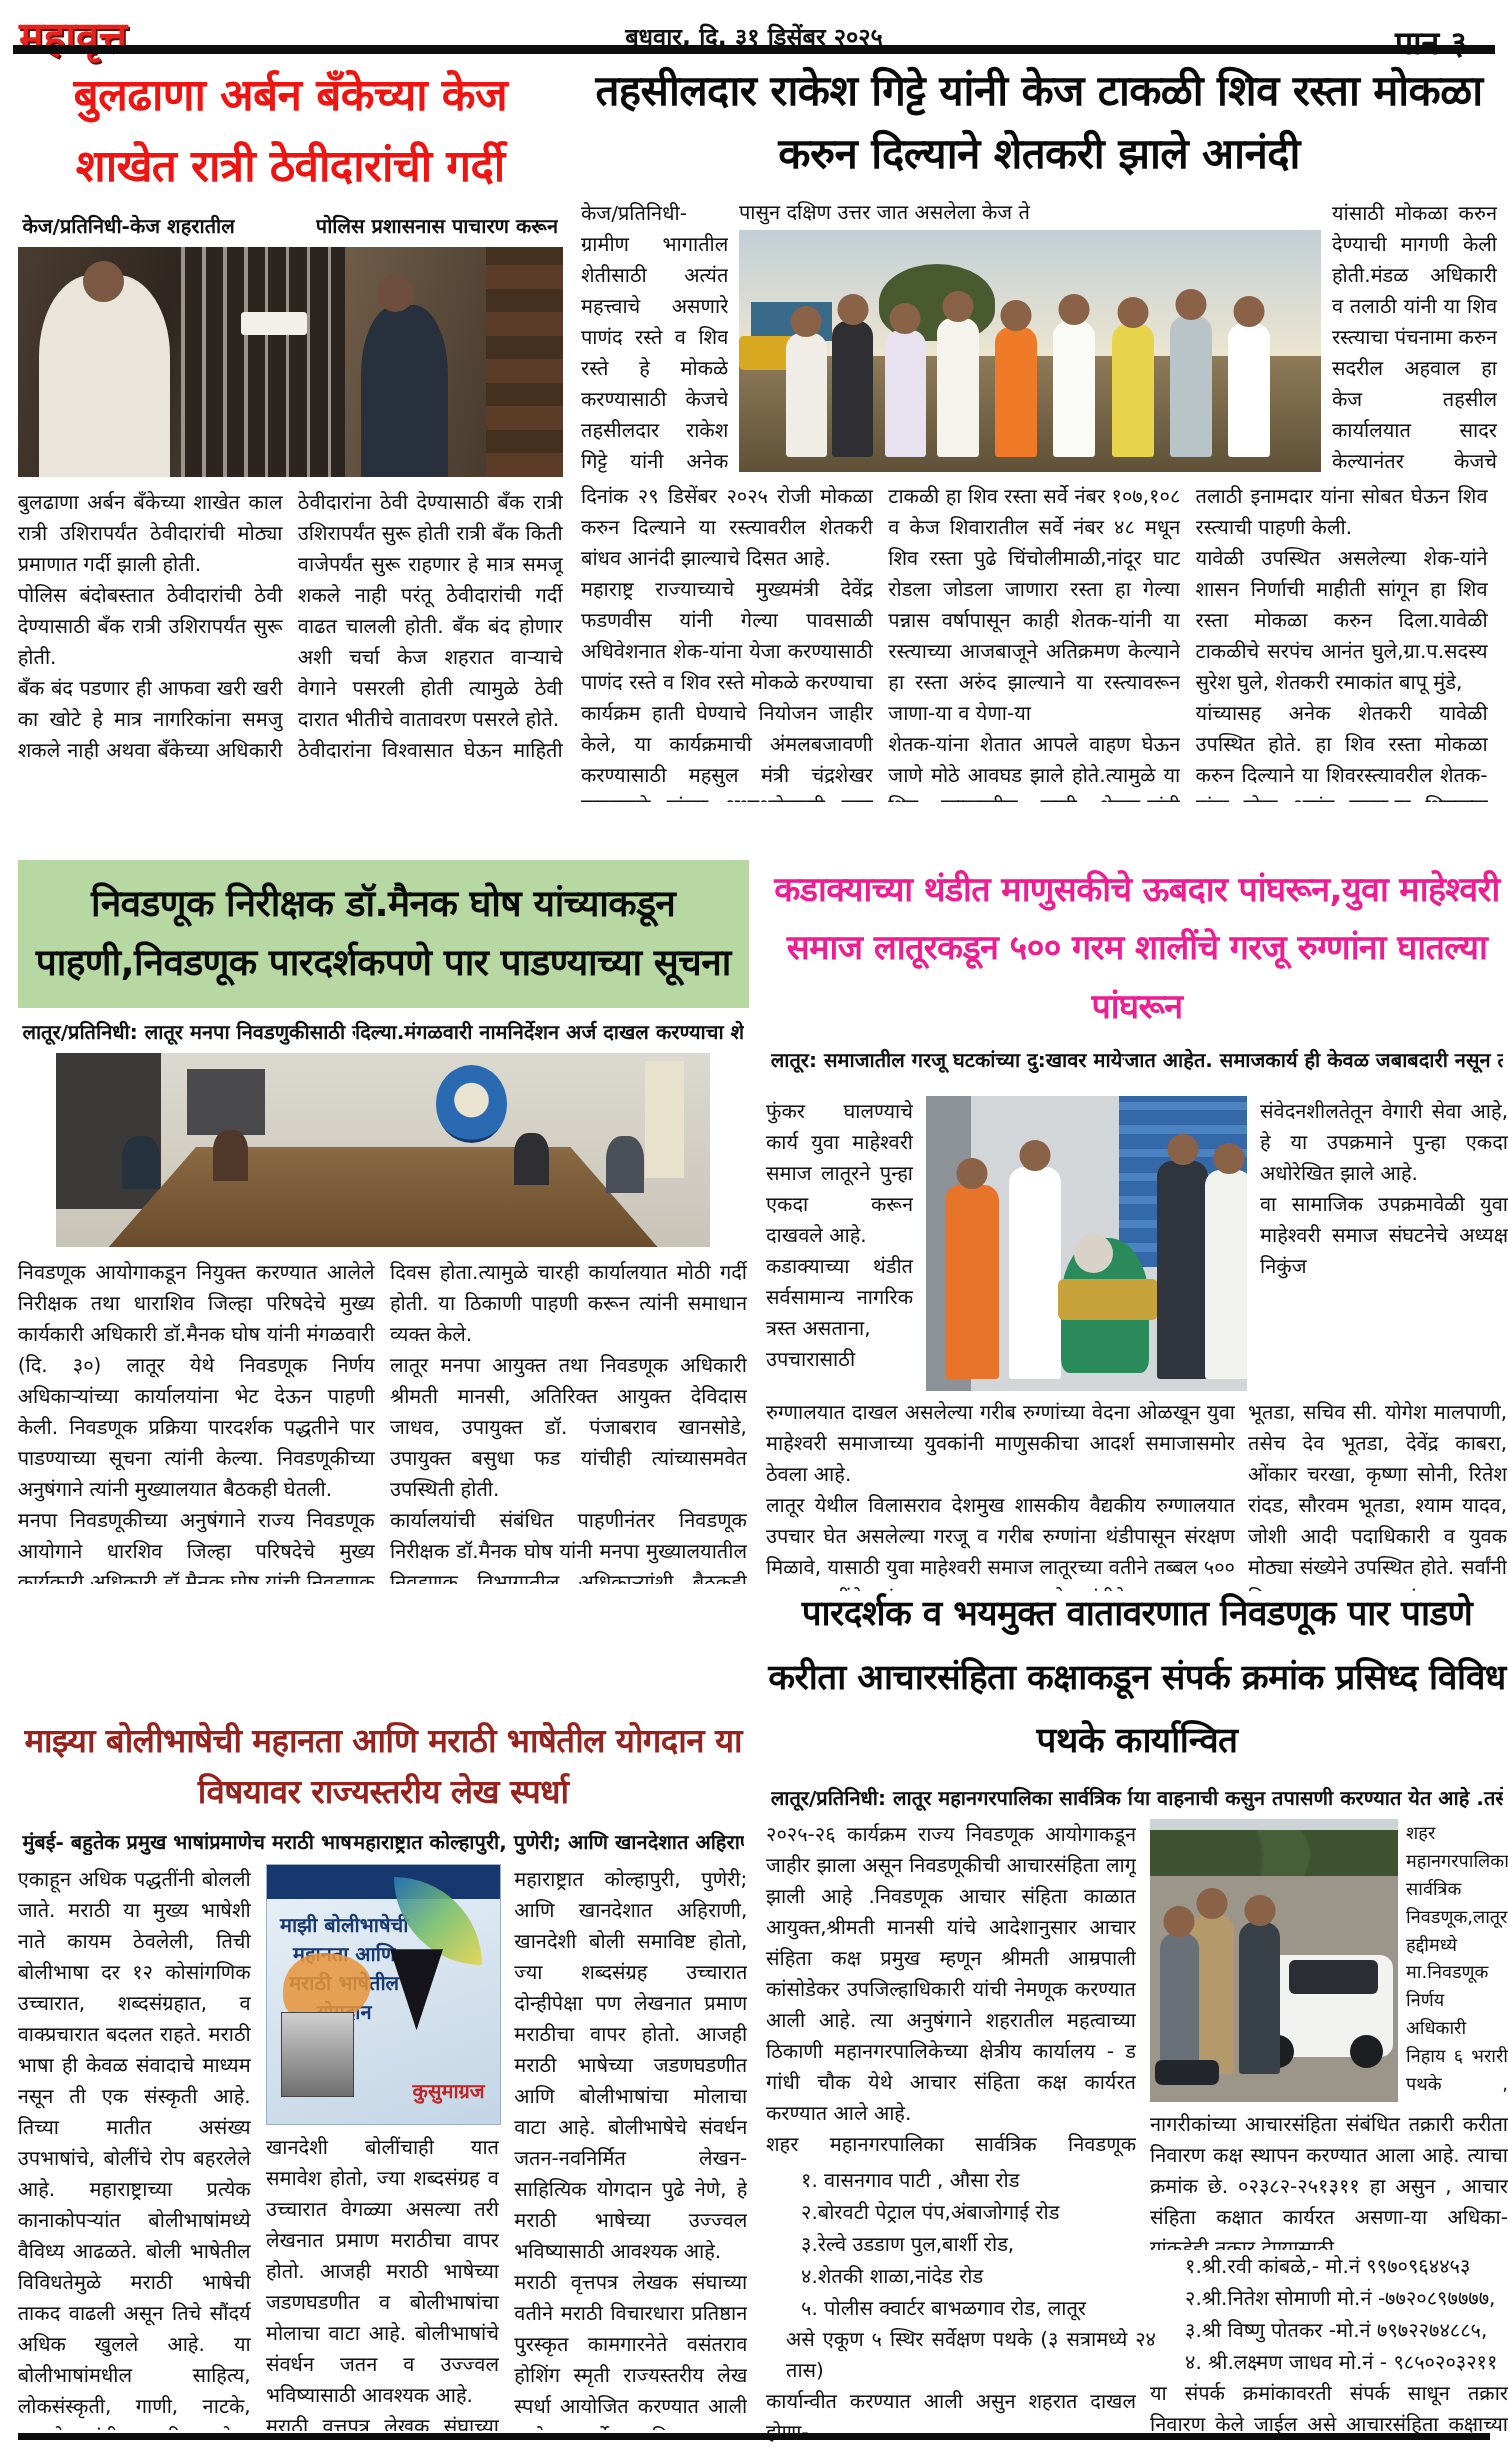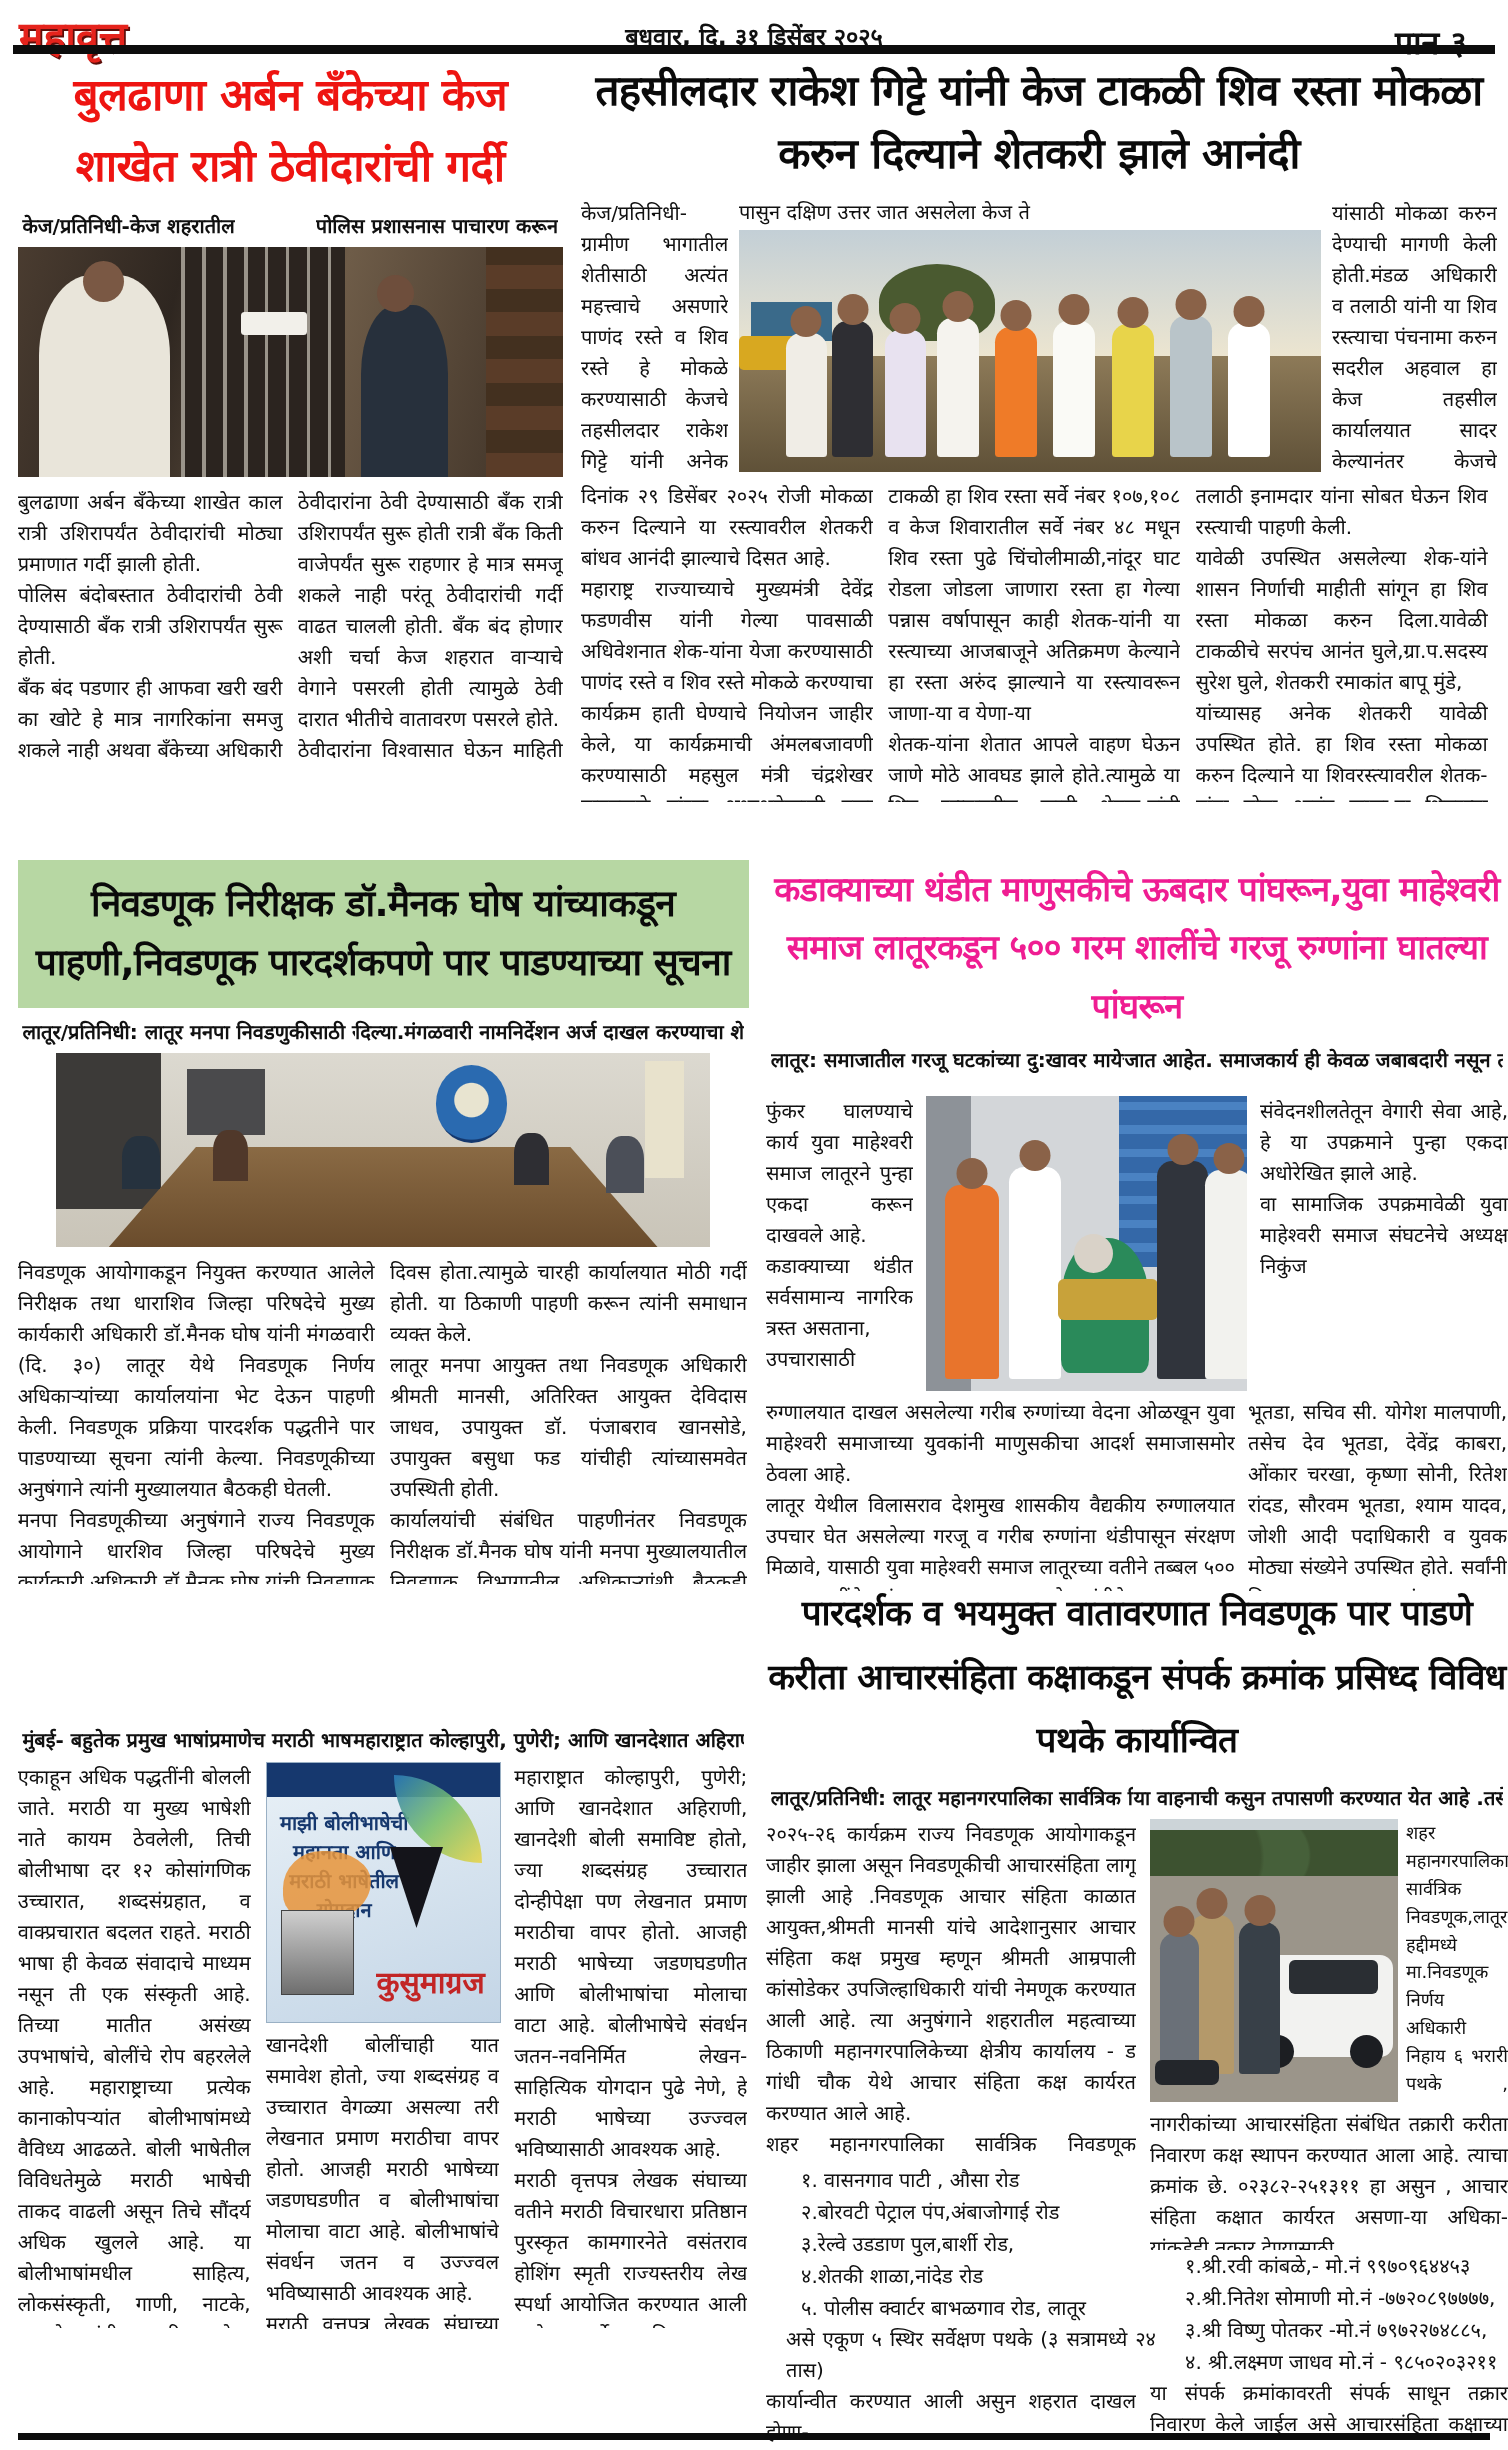--- a/index.html
+++ b/index.html
@@ -25,21 +25,21 @@
   .bar{position:absolute;background:#0d0d0d;}
   ul{list-style:none;margin:0;padding:0;}
   .routes li, .phones li{font-size:20px;line-height:1.6;padding-left:35px;}
   .poster{position:relative;overflow:hidden;background:linear-gradient(160deg,#e9f1f7,#c3d5e6);border:1.2px solid #9ab0c4;}
   .poster .band{position:absolute;top:0;left:0;right:0;height:34px;background:#16386e;}
   .poster .ptitle{position:absolute;top:46px;left:9.4px;right:88px;color:#16386e;font-weight:800;font-size:20px;line-height:1.45;text-align:center;}
   .poster .map{position:absolute;left:16.5px;top:88px;width:88px;height:71px;background:#e8943a;border-radius:46% 54% 60% 40%/55% 45% 60% 40%;opacity:.85;}
   .poster .nib{position:absolute;right:57px;top:77px;width:53px;height:88px;background:#14141a;clip-path:polygon(50% 100%,0 8%,100% 8%);}
   .poster .feather{position:absolute;right:17.7px;top:11.8px;width:88px;height:88px;border-radius:0 100% 0 100%;background:linear-gradient(135deg,#2a7ab8,#7ac06a,#e8d44a);opacity:.9;}
   .poster .portrait{position:absolute;left:14px;bottom:27px;width:71px;height:83px;background:linear-gradient(#cfcfcf,#6e6e6e);border:1.8px solid #444;}
-  .poster .sign{position:absolute;right:15.3px;bottom:20px;color:#c22525;font-weight:800;font-size:30px;}
+  .poster .sign{position:absolute;right:15.3px;bottom:20px;color:#c22525;font-weight:800;font-size:20px;}
 </style>
 </head>
 <body>
 
 <header>
   <div class="abs" style="left:19px;top:7px;font-size:41px;font-weight:900;color:#e5231c;text-shadow:1.8px 1.8px 0 #5c0e0a;">महावृत्त</div>
   <div class="abs" style="left:0;right:0;top:20px;text-align:center;font-size:23.6px;font-weight:800;">बुधवार, दि. ३१ डिसेंबर २०२५</div>
   <div class="abs" style="right:41px;top:20px;font-size:32px;font-weight:800;">पान ३</div>
   <div class="bar" style="left:13px;right:13px;top:45px;height:8.8px;"></div>
 </header>
@@ -185,20 +185,21 @@
   <div style="display:flex;gap:13px;margin-top:5.9px;">
     <p class="coltext" style="width:469px;height:194px;">रुग्णालयात दाखल असलेल्या गरीब रुग्णांच्या वेदना ओळखून युवा माहेश्वरी समाजाच्या युवकांनी माणुसकीचा आदर्श समाजासमोर ठेवला आहे.
     लातूर येथील विलासराव देशमुख शासकीय वैद्यकीय रुग्णालयात उपचार घेत असलेल्या गरजू व गरीब रुग्णांना थंडीपासून संरक्षण मिळावे, यासाठी युवा माहेश्वरी समाज लातूरच्या वतीने तब्बल ५०० गरम शालींचे पांघरून घालण्यात आले. थंडीने कुडकुडणाऱ्या रुग्णांच्या चेह-यावर यामुळे दिलासा आणि समाधान दिसून आले.
     लातूर शहरातील युवक एकत्र येऊन स्थापन केलेल्या युवा माहेश्वरी समाज संघटनेच्या माध्यमातून समाजातील बांधिलकी जपत विविध उपक्रम सातत्याने राबवले</p>
     <p class="coltext" style="width:259px;height:194px;">भूतडा, सचिव सी. योगेश मालपाणी, तसेच देव भूतडा, देवेंद्र काबरा, ओंकार चरखा, कृष्णा सोनी, रितेश रांदड, सौरवम भूतडा, श्याम यादव, जोशी आदी पदाधिकारी व युवक मोठ्या संख्येने उपस्थित होते. सर्वांनी मिळून स्वतः प्रत्यक्ष पांघरून घालून त्यांना मानसिक आधार देत माणुसकीचा संदेश दिला.
     समाजातील शेवटच्या घटकापर्यंत मदतीचा हात पोहोचवणे, हीच खरी समाजसेवा आहे, अशी भावना यावेळी उपस्थित युवकांनी व्यक्त केली. युवा माहेश्वरी समाजाच्या या स्तुत्य उपक्रमामुळे समाजात सकारात्मक संदेश गेला असून, अनेक सामाजिक संघटनांसाठी हा उपक्रम प्रेरणादायी ठरला आहे.</p>
   </div>
 </section>
 
 <section style="left:17.7px;top:1715px;width:731px;">
+  <h2 class="hl-maroon hl-cond">माझ्या बोलीभाषेची महानता आणि मराठी भाषेतील योगदान या विषयावर राज्यस्तरीय लेख स्पर्धा</h2>
   <div class="byline">
     <span>मुंबई- बहुतेक प्रमुख भाषांप्रमाणेच मराठी भाषाही</span>
     <span>महाराष्ट्रात कोल्हापुरी, पुणेरी; आणि खानदेशात अहिराणी,</span>
   </div>
   <div class="cols">
     <p class="coltext" style="width:233px;height:566px;">एकाहून अधिक पद्धतींनी बोलली जाते. मराठी या मुख्य भाषेशी नाते कायम ठेवलेली, तिची बोलीभाषा दर १२ कोसांगणिक उच्चारात, शब्दसंग्रहात, व वाक्प्रचारात बदलत राहते. मराठी भाषा ही केवळ संवादाचे माध्यम नसून ती एक संस्कृती आहे. तिच्या मातीत असंख्य उपभाषांचे, बोलींचे रोप बहरलेले आहे. महाराष्ट्राच्या प्रत्येक कानाकोपऱ्यांत बोलीभाषांमध्ये वैविध्य आढळते. बोली भाषेतील विविधतेमुळे मराठी भाषेची ताकद वाढली असून तिचे सौंदर्य अधिक खुलले आहे. या बोलीभाषांमधील साहित्य, लोकसंस्कृती, गाणी, नाटके, प्रवचने यांनी मराठी भाषेला समृद्ध केले आहे. मराठी भाषा ही समृद्ध असून तिच्यात मिसळलेल्या बोलीभाषांनी आपले सर्वांग सौंदर्य टिकवून ठेवत मातीत असंख्य उपभाषांचे, बोलींचे रोप बहरले आहे. हा ओघ असाच कायम असावा यासाठी खूप गरजेचे आहे. शब्दांचे वैशिष्ट्य, शब्दांचा गोडवा, शब्दांचे अर्थ, त्यांची उच्चारण्याची, काळाबदल गतिमत्त्वे लुप्त होऊ नये.मराठी भाषेच्या अनेक बोलीभाषा आहेत, ज्या विभिन्न प्रदेशानुसार बदलतात, जसे की विदर्भात वऱ्हाडी, मराठवाड्यात मराठवाडी; कोकणात मालवणी, कोकणी, आगरी; पश्चिम</p>
     <div style="width:233px;">
       <div class="poster" style="width:233px;height:259px;">
         <span class="band"></span>
         <span class="ptitle">माझी बोलीभाषेची महानता आणि मराठी भाषेतील योगदान</span>

